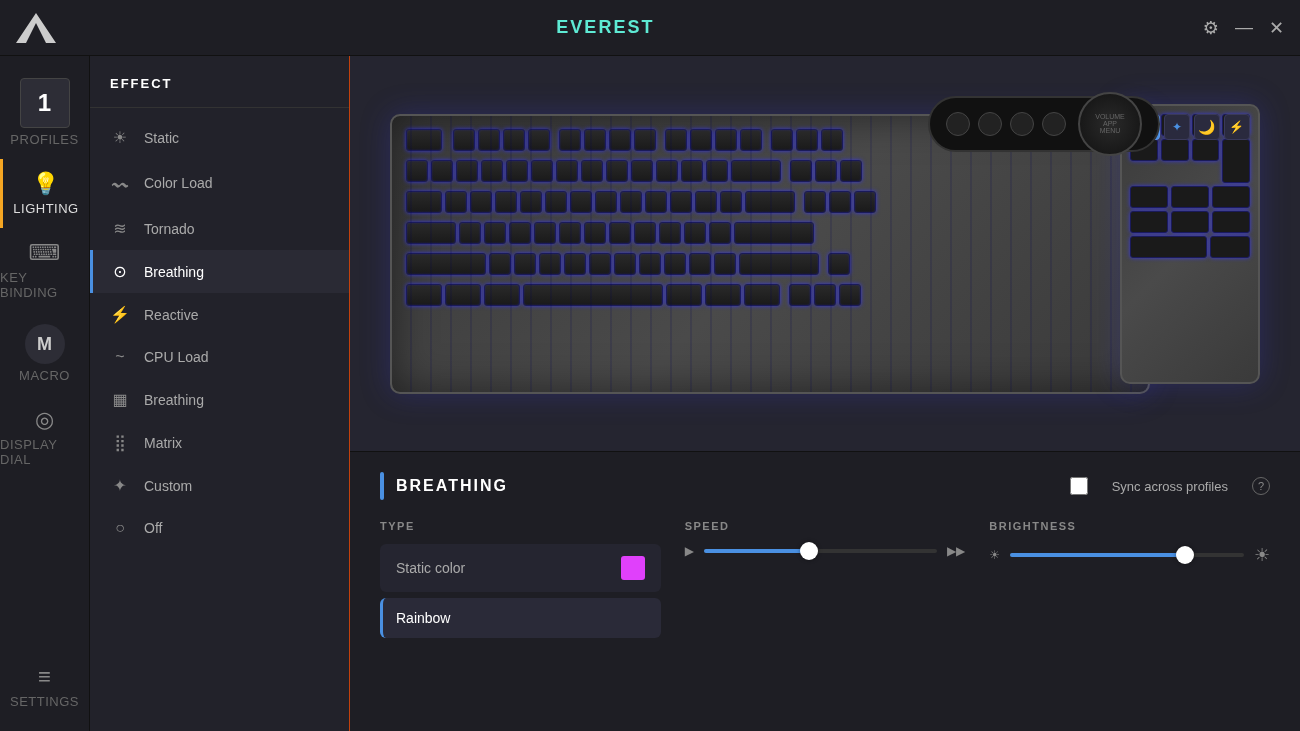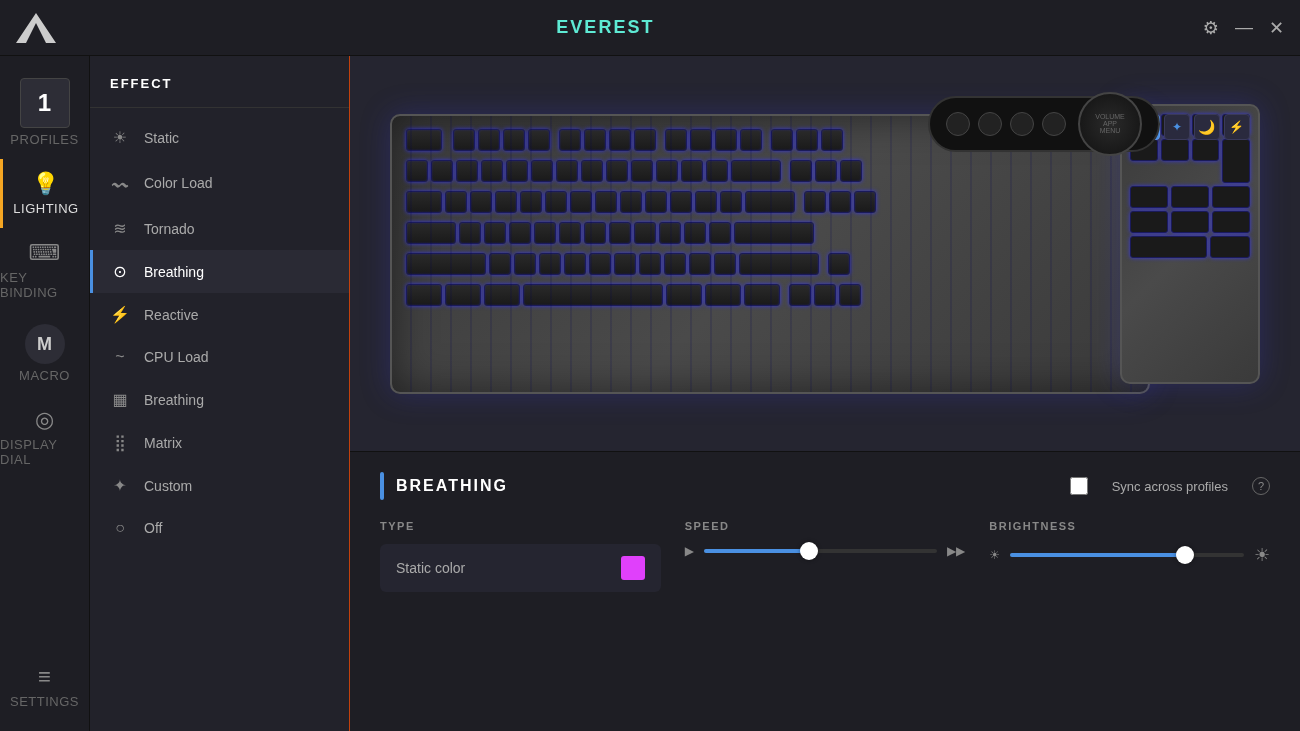--- a/index.html
+++ b/index.html
@@ -672,20 +672,23 @@
 
         <div class="type-section">
           <div class="section-label">TYPE</div>
 
           <div class="type-option">
             <span>Static color</span>
             <div class="color-swatch" style="background:#e040fb;"></div>
           </div>
 
 
+          <div class="type-option active">
+            <span>Rainbow</span>
+          </div>
         </div>
 
         <div class="speed-section">
           <div class="section-label">SPEED</div>
           <div class="slider-container">
             <span class="speed-icon-left">▶</span>
             <div class="slider-track">
               <div class="slider-fill" style="width:45%;"></div>
               <div class="slider-thumb" style="left:calc(45% - 9px);"></div>
             </div>

